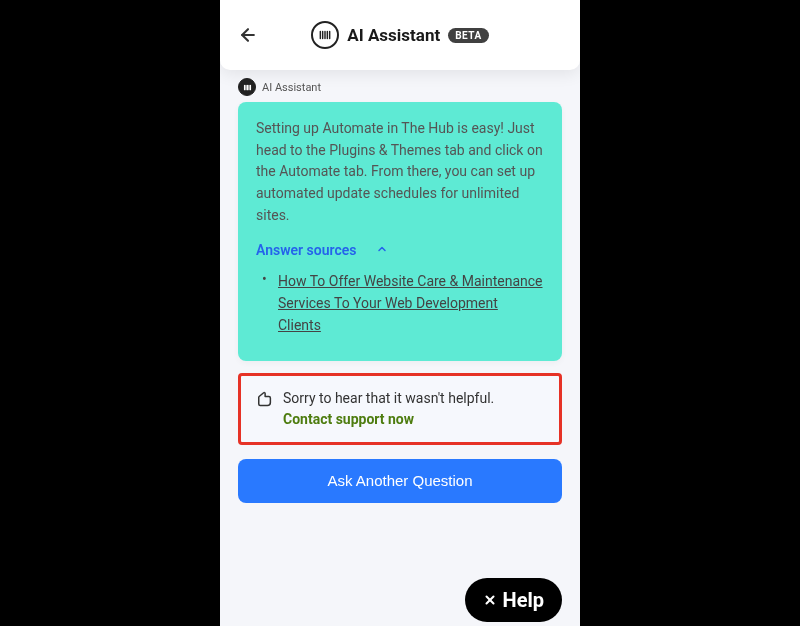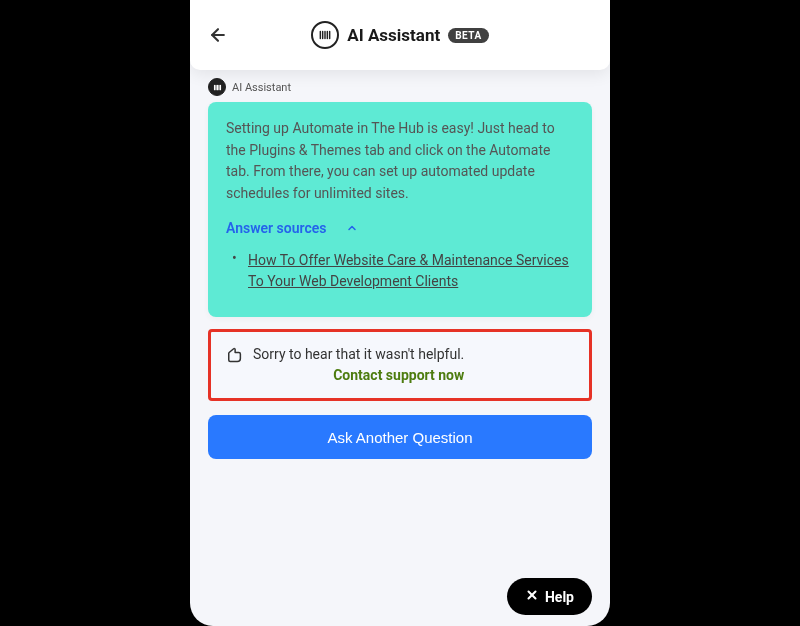--- a/index.html
+++ b/index.html
@@ -6,27 +6,26 @@
     body {
       width: 800px;
       height: 626px;
       font-family: -apple-system, BlinkMacSystemFont, "Segoe UI", Roboto, sans-serif;
       background: #000;
       display: flex;
       justify-content: center;
       overflow: hidden;
     }
     .viewport {
-      width: 420px;
+      width: 360px;
       height: 626px;
       background: #f5f6fa;
       position: relative;
       display: flex;
       flex-direction: column;
-      border-radius: 23px;
     }
     .panel-wrap {
       padding: 0;
       flex: 1;
       display: flex;
       flex-direction: column;
     }
     .header {
       background: #fff;
       border-radius: 0 0 10px 10px;
@@ -164,21 +163,20 @@
       background: #f6f8fd;
     }
     .thumbs-down {
       flex-shrink: 0;
       margin-top: 1px;
     }
     .feedback-text {
       font-size: 14px;
       color: #333;
       line-height: 1.5;
-      text-align: right;
     }
     .feedback-link {
       color: #4d7c0f;
       font-weight: 700;
       cursor: pointer;
     }
     .ask-btn {
       background: #2979ff;
       color: #fff;
       font-weight: 400;
@@ -186,30 +184,30 @@
       border: none;
       border-radius: 8px;
       height: 44px;
       width: 100%;
       cursor: pointer;
       margin-bottom: 12px;
     }
     .help-pill {
       position: absolute;
       right: 18px;
-      bottom: 11px;
+      bottom: 4px;
       background: #000;
       color: #fff;
       border-radius: 22px;
       padding: 10px 18px;
       display: flex;
       align-items: center;
       gap: 6px;
       font-weight: 700;
-      font-size: 14px;
+      font-size: 20px;
       cursor: pointer;
     }
   </style>
 </head>
 <body>
 
 <div class="viewport">
   <div class="panel-wrap">
     <div class="header">
       <div class="back-arrow">

